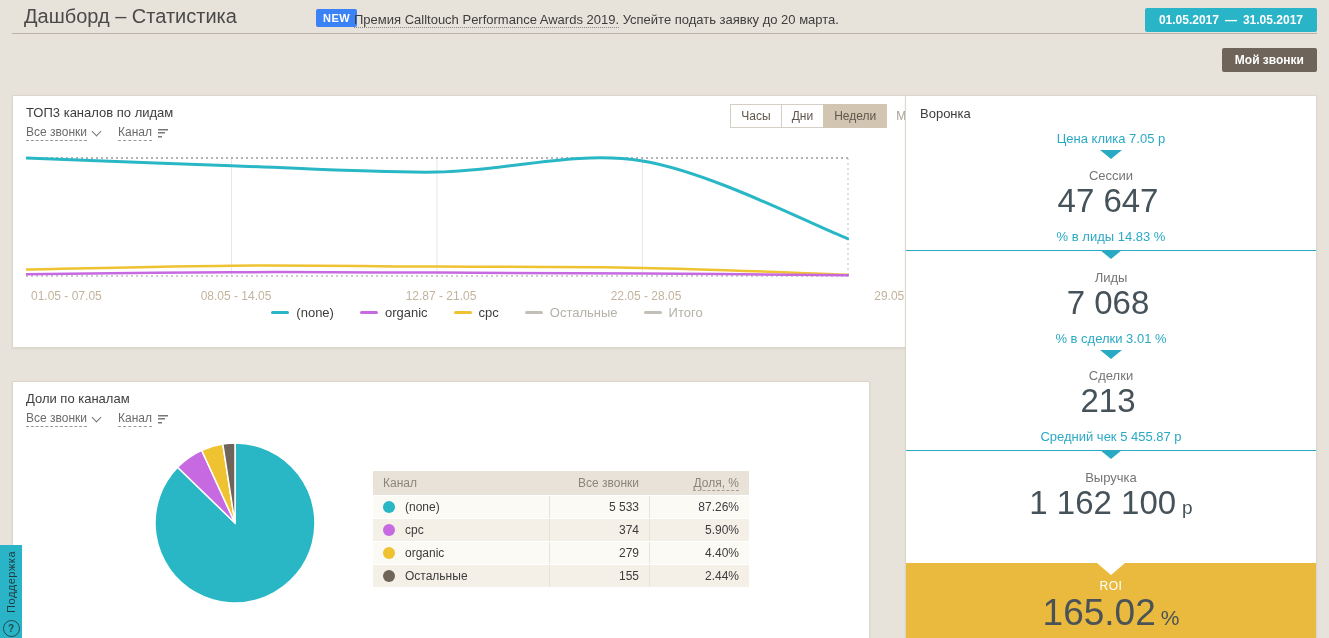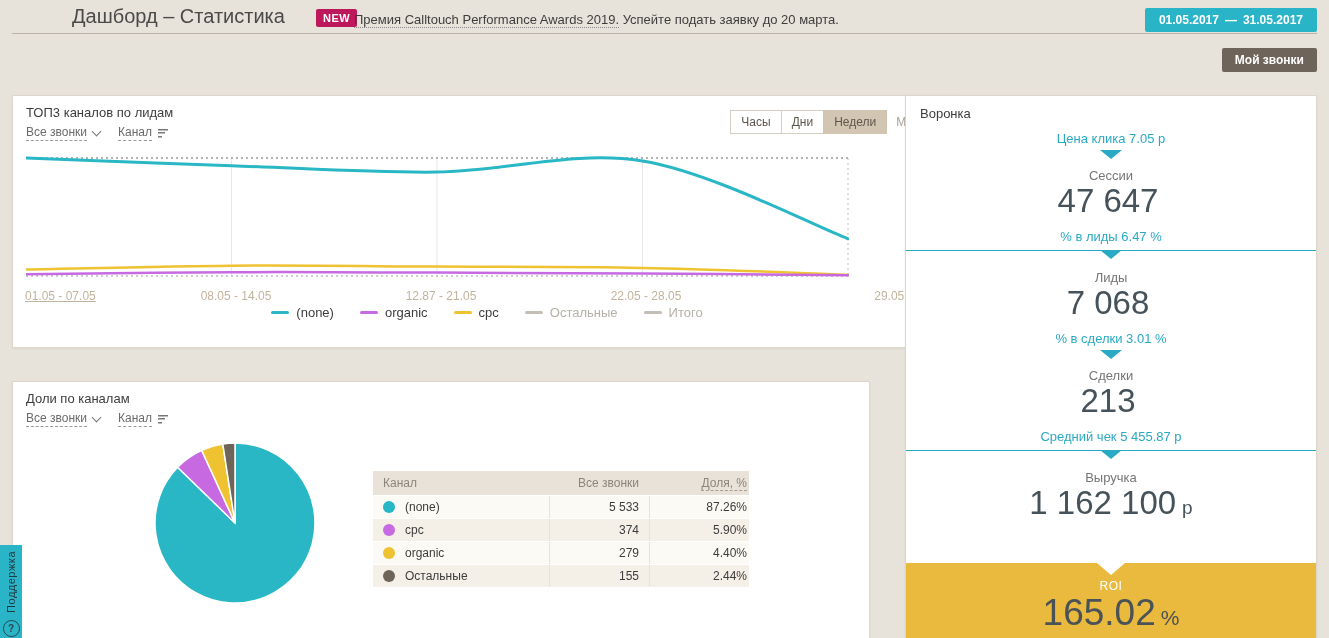--- a/index.html
+++ b/index.html
@@ -2,23 +2,23 @@
 <html><head>
 <meta charset="utf-8">
 <style>
   html,body{margin:0;padding:0;}
   body{
     width:1329px;height:638px;position:relative;overflow:hidden;
     background:#e8e3da;font-family:"Liberation Sans",sans-serif;color:#3d3d3d;
     -webkit-font-smoothing:antialiased;
   }
   
-  .page-title{position:absolute;left:24px;top:5px;font-size:20px;color:#4a4a4a;margin-left:48px;}
+  .page-title{position:absolute;left:24px;top:5px;font-size:20px;color:#4a4a4a;}
   .header-divider{position:absolute;left:12px;right:12px;top:33px;height:1px;background:#b9b2a7;}
-  .new-badge{position:absolute;left:316px;top:9px;background:#be185d;color:#fff;
+  .new-badge{position:absolute;left:316px;top:9px;background:#3b82f6;color:#fff;
     font-size:11px;font-weight:bold;padding:3px 7px;border-radius:2px;letter-spacing:.5px;}
   .promo{position:absolute;left:354px;top:12px;font-size:13px;color:#3d3d3d;white-space:nowrap;}
   .promo .promo-link{border-bottom:1px dotted #8a8a8a;cursor:pointer;}
   .date-range{position:absolute;right:12px;top:8px;background:#29b4c8;color:#fff;
     font-size:12px;font-weight:bold;padding:5px 11px;border-radius:2px;cursor:pointer;}
   .date-range span{margin:0 3px;}
   .my-dashboard{position:absolute;right:12px;top:48px;background:#6e6459;color:#fff;
     font-size:12px;font-weight:bold;padding:5px 13px;border-radius:2px;cursor:pointer;}
   
   .panel{position:absolute;background:#fff;border:1px solid #ddd6cb;box-shadow:0 1px 2px rgba(0,0,0,.06);box-sizing:border-box;}
@@ -31,48 +31,48 @@
   .filters{position:absolute;left:13px;top:29px;font-size:12px;color:#6b6b6b;display:flex;gap:18px;}
   .filter{cursor:pointer;display:inline-flex;align-items:center;}
   .filter .flabel-x{border-bottom:1px dashed #9a9a9a;padding-bottom:1px;}
   .chevron{width:6px;height:6px;border-right:1.5px solid #777;border-bottom:1.5px solid #777;
     transform:rotate(45deg);display:inline-block;margin-left:6px;margin-bottom:3px;}
   .sort-icon{display:inline-block;width:10px;height:9px;margin-left:6px;
     background:linear-gradient(#777 0 0) no-repeat 0 0/10px 1.5px,
                linear-gradient(#777 0 0) no-repeat 0 3.5px/7px 1.5px,
                linear-gradient(#777 0 0) no-repeat 0 7px/4px 1.5px;}
   
-  .tabs{position:absolute;right:10px;top:14px;display:flex;align-items:center;}
+  .tabs{position:absolute;right:10px;top:8px;display:flex;align-items:center;}
   .tab{font-size:12px;color:#5f574c;padding:4px 10px;border:1px solid #d4cec4;background:#fff;
     margin-left:-1px;cursor:pointer;white-space:nowrap;}
   .tab.selected{background:#d2c6b2;border-color:#d2c6b2;}
   .tab.plain{border:none;background:transparent;color:#a8a199;}
   
   #line-chart{position:absolute;left:13px;top:55px;width:823px;height:132px;}
   .x-labels span{position:absolute;top:193px;font-size:12px;color:#c2b39d;white-space:nowrap;}
-  .xl0{left:12px;text-decoration:underline;}
+  .xl0{left:18px;}
   .xl1{left:223px;transform:translateX(-50%);}
   .xl2{left:428px;transform:translateX(-50%);}
   .xl3{left:633px;transform:translateX(-50%);}
   .xl4{right:16px;}
   .legend{position:absolute;left:0;right:0;top:209px;display:flex;justify-content:center;gap:26px;}
   .legend-item{display:inline-flex;align-items:center;font-size:13px;color:#3d3d3d;cursor:pointer;}
   .legend-dash{display:inline-block;width:18px;height:3px;border-radius:2px;margin-right:7px;}
   .legend-item.inactive{color:#b5b0a8;}
   .legend-item.inactive .legend-dash{background:#c3beb6 !important;}
   
   #pie-chart{position:absolute;left:139px;top:58px;width:166px;height:166px;}
   .ch-table{position:absolute;left:360px;top:89px;width:376px;font-size:12px;border-collapse:collapse;}
   .ch-table .thead{display:flex;background:#e8e2d8;color:#8d857a;height:24px;align-items:center;}
   .ch-table .row{display:flex;height:22px;align-items:center;color:#3d3d3d;}
   .ch-table .row:nth-child(odd){background:#fcfaf5;}
   .ch-table .row:nth-child(even){background:#f4efe7;}
   .col-ch{width:176px;padding-left:10px;box-sizing:border-box;display:flex;align-items:center;}
   .col-calls{width:100px;text-align:right;padding-right:10px;box-sizing:border-box;}
-  .col-share{width:100px;text-align:right;padding-right:2px;box-sizing:border-box;}
+  .col-share{width:100px;text-align:right;padding-right:10px;box-sizing:border-box;}
   .row .col-calls,.row .col-share{border-left:1px solid #e8e2d8;height:100%;display:flex;align-items:center;justify-content:flex-end;}
   .rows .row{border-top:1px solid #fff;}
   .dot{width:12px;height:12px;border-radius:50%;display:inline-block;margin-right:10px;flex:none;}
   .sortable{border-bottom:1px dashed #a89f92;cursor:pointer;}
   
   #panel-funnel .panel-title{position:absolute;left:14px;top:10px;}
   .funnel-body{position:absolute;left:0;right:0;top:26px;text-align:center;}
   .fstep .fl{font-size:13px;color:#757575;margin-top:9px;}
   .fstep .fv{font-size:33px;color:#46525a;line-height:1.12;}
   .funit{font-size:19px;margin-left:6px;}
@@ -232,21 +232,21 @@
   <div class="funnel-body">
     <div>
       <div class="ctext">Цена клика 7.05 р</div>
       <div class="tri"></div>
     </div>
     <div class="fstep">
       <div class="fl">Сессии</div>
       <div class="fv"><span>47 647</span><span class="funit"></span></div>
     </div>
     <div>
-      <div class="ctext">% в лиды 6.47 %</div>
+      <div class="ctext">% в лиды 14.83 %</div>
       <div class="conn-line">
           <div class="tri"></div>
         </div>
     </div>
     <div class="fstep">
       <div class="fl">Лиды</div>
       <div class="fv"><span>7 068</span><span class="funit"></span></div>
     </div>
     <div>
       <div class="ctext">% в сделки 3.01 %</div>

